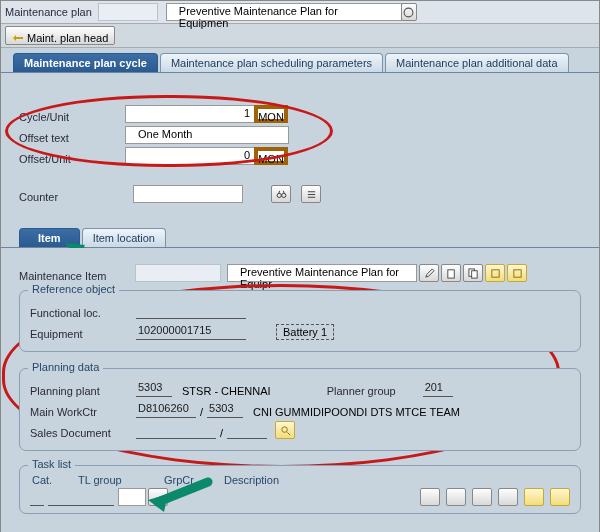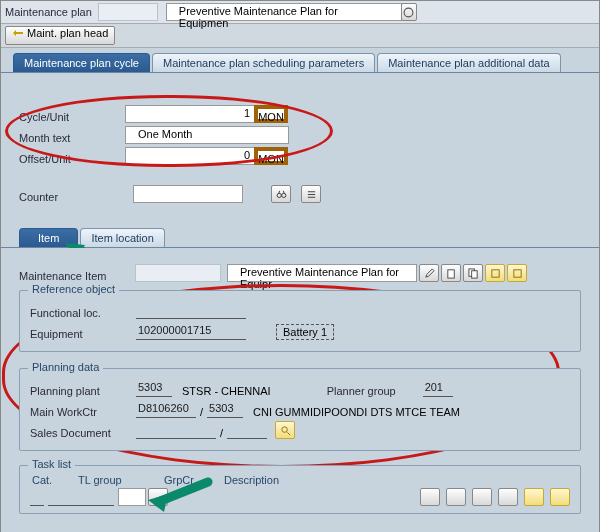--- a/index.html
+++ b/index.html
@@ -6,35 +6,35 @@
   body { margin: 0; background: #fff; width: 600px; }
   .frame { border: 1px solid #888; width: 600px; background: #e8e8e8; }
 
   .header-row { display: flex; align-items: center; background: #dde4ec; padding: 2px 4px; border-bottom: 1px solid #aaa; }
   .lbl { color: #2a2a3a; margin-right: 6px; white-space: nowrap; }
   .field-flat { background: #fff; border: 1px solid #999; height: 18px; padding: 1px 12px; }
   .field-ro { background: #e9eef5; border: 1px solid #b8c2cc; height: 18px; padding: 1px 4px; color: #333; }
   .mini-input { display:inline-block; text-align:left; vertical-align:middle; }
 
   .toolbar-row { display: flex; align-items: center; background: #d0d8e0; padding: 2px 4px; border-bottom: 1px solid #aaa; gap:4px; }
-  .btn { display: inline-flex; align-items: flex-start; border: 1px solid #888; background: linear-gradient(#fefefe,#d8d8d8); height: 19px; padding: 0 6px; border-radius: 2px; cursor: pointer; }
+  .btn { display: inline-flex; align-items: flex-end; border: 1px solid #888; background: linear-gradient(#fefefe,#d8d8d8); height: 19px; padding: 0 6px; border-radius: 2px; cursor: pointer; }
   .btn svg { width: 12px; height: 12px; margin-right: 3px; }
 
   .tabstrip { display: flex; align-items: flex-end; background: #c7d3dd; padding-top: 4px; padding-left: 12px; gap: 2px; height: 25px; border-bottom: 1px solid #6a86a0; }
   .tab { border: 1px solid #7a94ac; border-bottom: none; background: linear-gradient(#eef4fa,#cbd9e6); padding: 3px 10px; border-radius: 4px 4px 0 0; color: #1a3a5a; cursor: pointer; white-space:nowrap; }
-  .tab.active { background: linear-gradient(#3b6ea5,#2a5a90); color: #fff; border-color:#2a5a90; }
+  .tab.active { background: linear-gradient(#3b6ea5,#2a5a90); color: #fff; border-color:#2a5a90;font-weight:bold; }
 
   .panel { background: #c7d3dd; padding: 10px 18px 14px 18px; position: relative; }
 
   .row { display: flex; align-items: flex-end; height: 20px; margin-bottom: 1px; }
   .row .lbl { width: 100px; }
   .unit-box { width: 34px; background:#ffffff; border:4px solid #a16207; text-align:center; height:18px; line-height:16px; margin-left:-1px;}
   .num-right { text-align: right; padding-right:4px; }
 
-  .group { border: 1px solid #8aa0b5; border-radius: 2px; padding: 8px 10px 10px 10px; margin-top: 8px; position: relative; background:#c7d3dd; }
+  .group { border: 1px solid #8aa0b5; border-radius: 7px; padding: 8px 10px 10px 10px; margin-top: 8px; position: relative; background:#c7d3dd; }
   .group-title { position: absolute; top: -8px; left: 8px; background: #c7d3dd; padding: 0 4px; color: #274868; }
   .underline-field { border:none; border-bottom:1px solid #555; background:transparent; height:16px; padding:0 2px; color:#1a1a1a; }
   .dashed { border:1px dashed #555; padding:1px 6px; display:inline-block; }
 
   .checkbox { width:12px; height:12px; border:1px solid #555; background:#fff; display:inline-block; margin-right:4px; vertical-align:middle;}
 
   .btn-icon { width:20px; height:18px; border:1px solid #888; background:linear-gradient(#fefefe,#d8d8d8); display:inline-flex; align-items:center; justify-content:center; border-radius:2px; cursor:pointer; margin-left:2px;}
   .btn-icon.y { background:linear-gradient(#fff7cf,#f2dd7a); border-color:#c8a838;}
   .btn-icon svg { width:11px; height:11px; }
 
@@ -79,21 +79,21 @@
 
   <div class="panel" style="padding-top:30px;">
     <div class="red-oval" style="left:4px; top:22px; width:328px; height:72px; border-radius:160px/36px;"></div>
 
     <div class="row">
       <span class="lbl">Cycle/Unit</span>
       <span class="field-flat mini-input num-right" style="width:130px">1</span>
       <span class="unit-box">MON</span>
     </div>
     <div class="row">
-      <span class="lbl">Month text</span>
+      <span class="lbl">Offset text</span>
       <span class="field-flat mini-input" style="width:164px">One Month</span>
     </div>
     <div class="row">
       <span class="lbl">Offset/Unit</span>
       <span class="field-flat mini-input num-right" style="width:130px">0</span>
       <span class="unit-box">MON</span>
     </div>
 
     <div class="row" style="margin-top:18px;gap:8px;">
       <span class="lbl">Counter</span>

